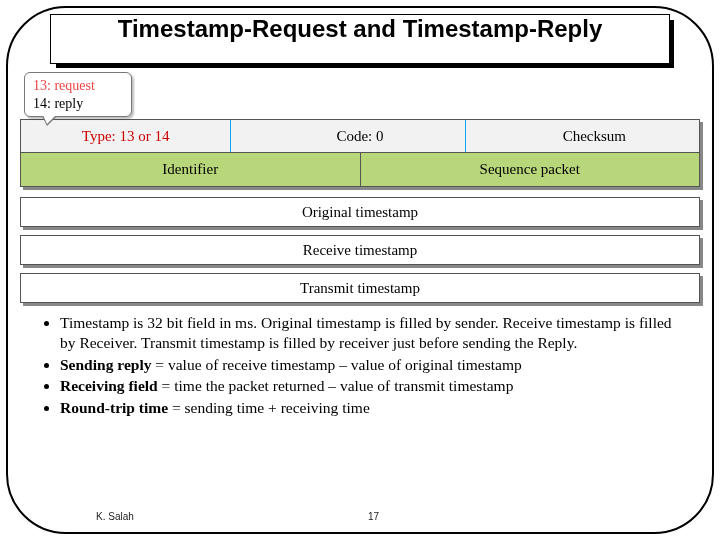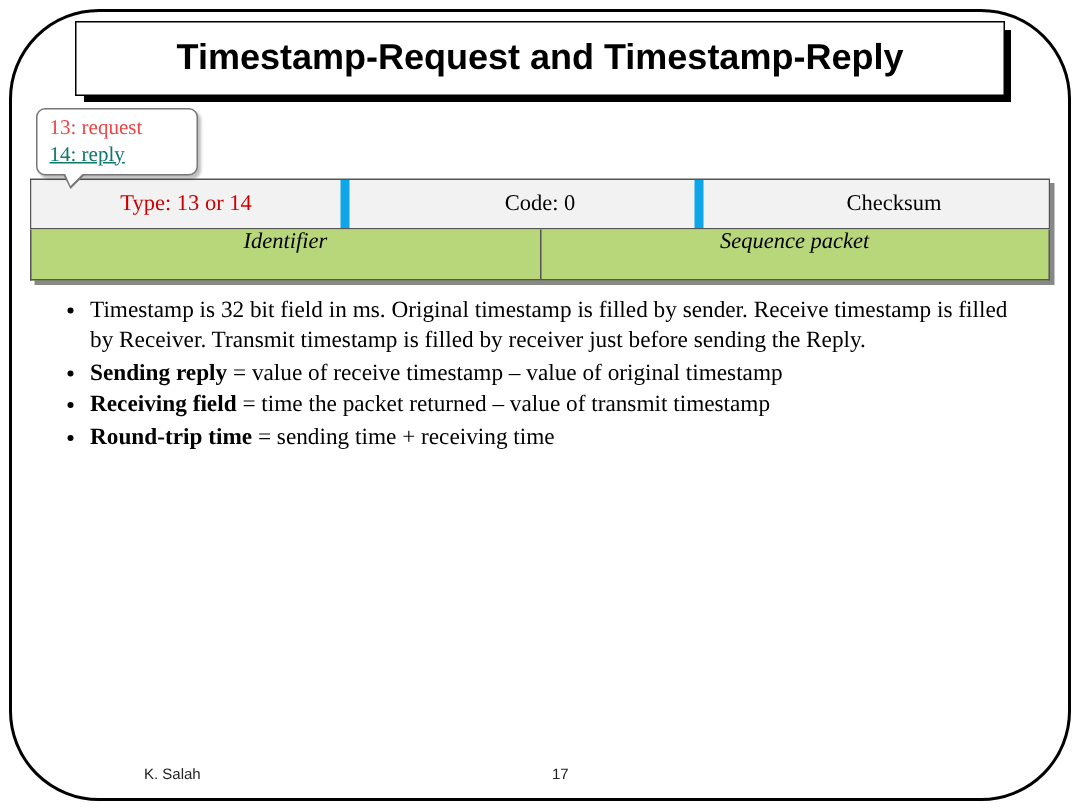--- a/index.html
+++ b/index.html
@@ -30,21 +30,20 @@
     position: absolute;
     left: 6px; top: 6px; right: -4px; bottom: -4px;
     background: #000;
   }
   .title-box {
     position: absolute;
     left: 0; top: 0; right: 0; bottom: 0;
     background: #fff;
     border: 1.5px solid #000;
     display: flex;
-    align-items: center;
     justify-content: center;
   }
   .title-text {
     font-family: Arial, Helvetica, sans-serif;
     font-weight: bold;
     font-size: 24px;
     color: #000;
   }
   .diagram {
     position: relative;
@@ -59,21 +58,21 @@
   .callout-box {
     background: #fff;
     border: 1px solid #777;
     border-radius: 6px;
     padding: 4px 8px;
     box-shadow: 2px 2px 2px rgba(0,0,0,0.25);
     font-size: 14px;
     line-height: 1.25;
   }
   .callout-box .line1 { color: #ef4444; }
-  .callout-box .line2 { color: #0f766e; text-decoration: underline; }
+  .callout-box .line2 { color: #000000; }
   .callout-tail {
     position: absolute;
     left: 18px; bottom: -9px;
     width: 0; height: 0;
     border-left: 5px solid transparent;
     border-right: 10px solid transparent;
     border-top: 10px solid #777;
   }
   .callout-tail::after {
     content: "";
@@ -90,38 +89,38 @@
     border: 1px solid #555;
     box-shadow: 3px 3px 0 #888;
   }
   .pkt-row1 .cell {
     flex: 1;
     display: flex;
     align-items: center;
     justify-content: center;
     font-size: 15px;
   }
-  .pkt-row1 .cell + .cell { border-left: 6px solid #0ea5e9; padding-left: 24px; }
+  .pkt-row1 .cell + .cell { border-left: 1px solid #0ea5e9; padding-left: 24px; }
   .cell.type span { color: #c00; }
   .cell.type, .cell.code { background: #f2f2f2; }
   .cell.chk { background: #f2f2f2; }
   .pkt-row2 {
     display: flex;
     height: 34px;
     border: 1px solid #555;
     border-top: none;
     box-shadow: 3px 3px 0 #888;
     background: #b8d67a;
   }
   .pkt-row2 .cell {
     flex: 1;
     display: flex;
+    align-items: center;
     justify-content: center;
     font-size: 15px;
-    font-style: italic;
   }
   .pkt-row2 .cell + .cell { border-left: 1px solid #555; }
   .ts-rows {
     margin-top: 10px;
   }
   .ts-row {
     height: 30px;
     border: 1px solid #555;
     box-shadow: 3px 3px 0 #888;
     display: flex;
@@ -189,20 +188,25 @@
     </div>
     <div class="pkt-row2">
       <div class="cell">
           <span>Identifier</span>
         </div>
       <div class="cell">
           <span>Sequence packet</span>
         </div>
     </div>
 
+    <div class="ts-rows">
+      <div class="ts-row">Original timestamp</div>
+      <div class="ts-row">Receive timestamp</div>
+      <div class="ts-row">Transmit timestamp</div>
+    </div>
   </div>
 
   <ul class="bullets">
     <li>Timestamp is 32 bit field in ms. Original timestamp is filled by sender. Receive timestamp is filled by Receiver. Transmit timestamp is filled by receiver just before sending the Reply.</li>
     <li><span class="lead">Sending reply</span><span> =  value of receive timestamp   –    value of original timestamp</span></li>
     <li><span class="lead">Receiving field</span><span>  =  time the packet returned –  value of transmit timestamp</span></li>
     <li><span class="lead">Round-trip time</span><span> = sending time + receiving time</span></li>
   </ul>
 
   <div class="footer">

